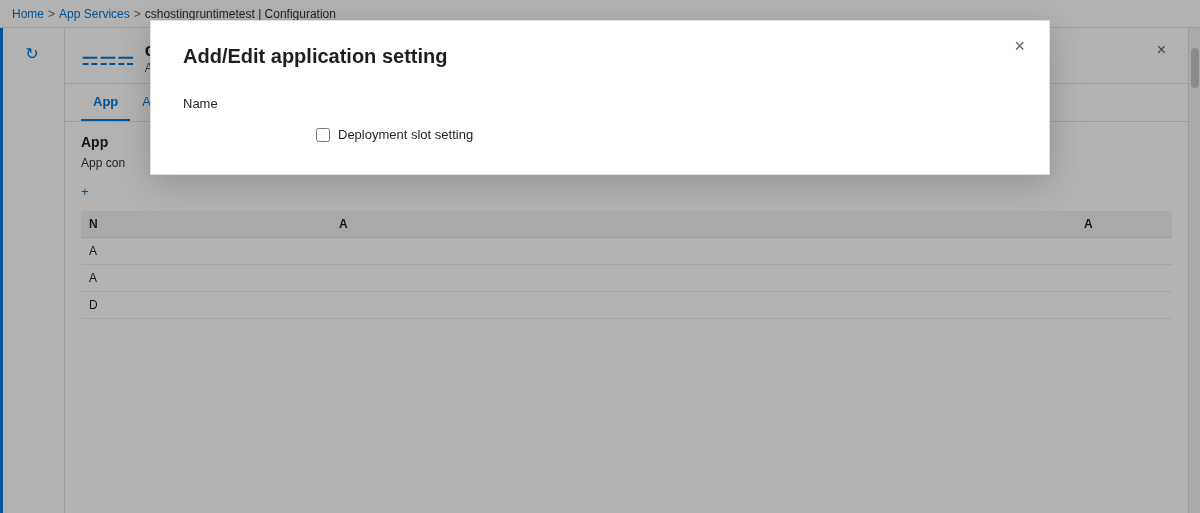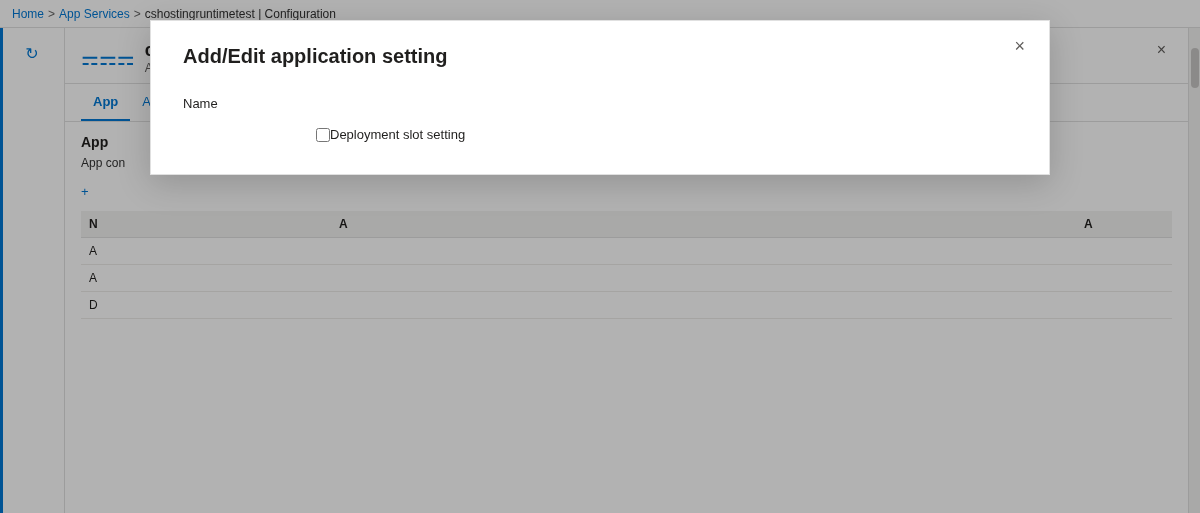--- a/index.html
+++ b/index.html
@@ -291,20 +291,21 @@
     }
     .copy-btn svg {
       fill: #fff;
       width: 14px;
       height: 14px;
     }
 
     .checkbox-row {
       display: flex;
       align-items: center;
+      gap: 8px;
       margin-left: 100px;
       margin-top: 4px;
       padding-left: 33px;
     }
     .checkbox-row input[type="checkbox"] {
       width: 14px;
       height: 14px;
       cursor: pointer;
     }
     .checkbox-label {

